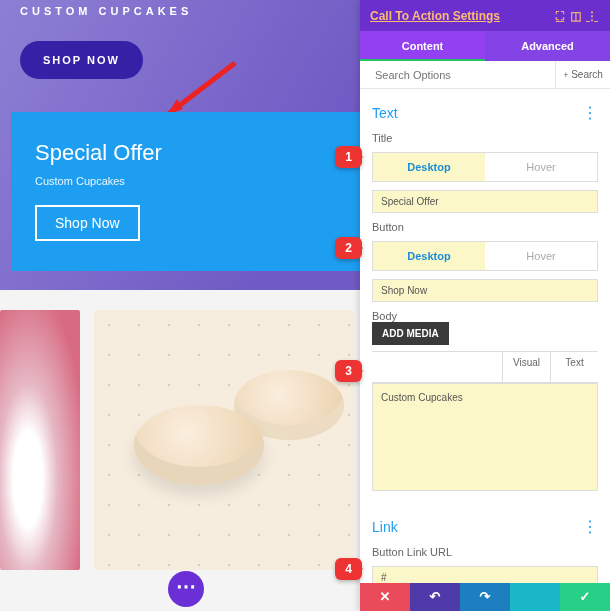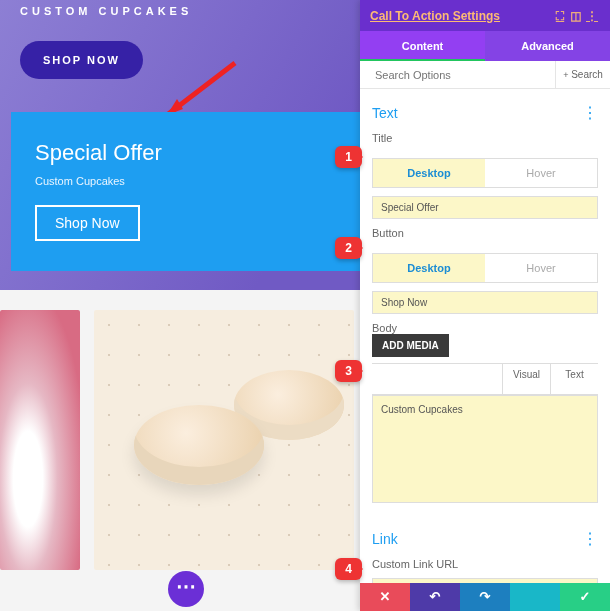--- a/index.html
+++ b/index.html
@@ -29,21 +29,21 @@
 .p-tab { flex: 1; color: #fff; font-size: 11px; font-weight: 600; text-align: center; line-height: 30px; }
 .p-tab.active { background: #933ff2; border-bottom: 2px solid #22c55e; }
 .p-search { display: flex; height: 28px; border-bottom: 1px solid #e5e5e5; }
 .p-search input { flex: 1; border: none; padding: 0 15px; font-size: 11px; color: #999; background: #fff; }
 .p-filter { width: 55px; border-left: 1px solid #e5e5e5; font-size: 10px; color: #666; text-align: center; line-height: 28px; }
 .p-body { padding: 8px 12px 0; height: 497px; overflow: hidden; position: relative; }
 .sec-title { color: #1e9ef1; font-size: 14px; margin: 6px 0 10px; display: flex; align-items: center; }
 .sec-title .sp { flex: 1; }
 .sec-title .m { color: #1e9ef1; font-size: 16px; }
 .lbl { font-size: 11px; color: #666; margin-top: 8px; }
-.toggle { display: flex; margin-top: 14px; border: 1px solid #ddd; height: 30px; justify-content: flex-end; }
+.toggle { display: flex; margin-top: 8px; border: 1px solid #ddd; height: 30px; justify-content: flex-end; }
 .tg { flex: 1; text-align: center; line-height: 28px; font-size: 11px; }
 .tg.on { background: #fcf7c8; color: #1c8dd4; font-weight: 600; }
 .tg.off { color: #aaa; }
 .val { background: #fcf7c8; border: 1px solid #ddd; margin-top: 8px; padding: 5px 8px; font-size: 10px; color: #555; }
 .addm { background: #3a3a3a; color: #fff; font-size: 10px; font-weight: 700; padding: 6px 10px; border: none; margin-top: 0; }
 .bodybar { display: flex; border: 1px solid #ddd; border-left: none; border-right: none; margin-top: 6px; height: 32px; }
 .bodybar .sp { flex: 1; }
 .btab { width: 48px; text-align: center; font-size: 10px; line-height: 22px; border-left: 1px solid #ddd; color: #666; }
 .bodyta { width: 100%; height: 108px; border: 1px solid #ddd; background: #fcf7c8; font-size: 10px; padding: 8px; color: #555; resize: none; font-family: inherit; }
 .badge { position: absolute; width: 27px; height: 22px; background: #e33; color: #fff; border-radius: 6px; text-align: center; line-height: 22px; font-size: 12px; font-weight: 700; box-shadow: 0 2px 4px rgba(0,0,0,.25); z-index: 5; }
@@ -124,21 +124,21 @@
       <div class="btab">Visual</div>
       <div class="btab">Text</div>
     </div>
     <textarea class="bodyta" style="">Custom Cupcakes</textarea>
 
     <div class="sec-title" style="margin-top:22px">
         <span>Link</span>
         <span class="sp"></span>
         <span class="m">⋮</span>
       </div>
-    <div class="lbl">Custom Link URL</div>
+    <div class="lbl">Button Link URL</div>
     <div class="val">#</div>
   </div>
   <div class="dock">
     <div class="db" style="background:#e94b5a">✕</div>
     <div class="db" style="background:#4e3aa8">↶</div>
     <div class="db" style="background:#1d7fbf">↷</div>
     <div class="db" style="background:#19b7c8"></div>
     <div class="db" style="background:#28cf86">✓</div>
   </div>
 </div>

